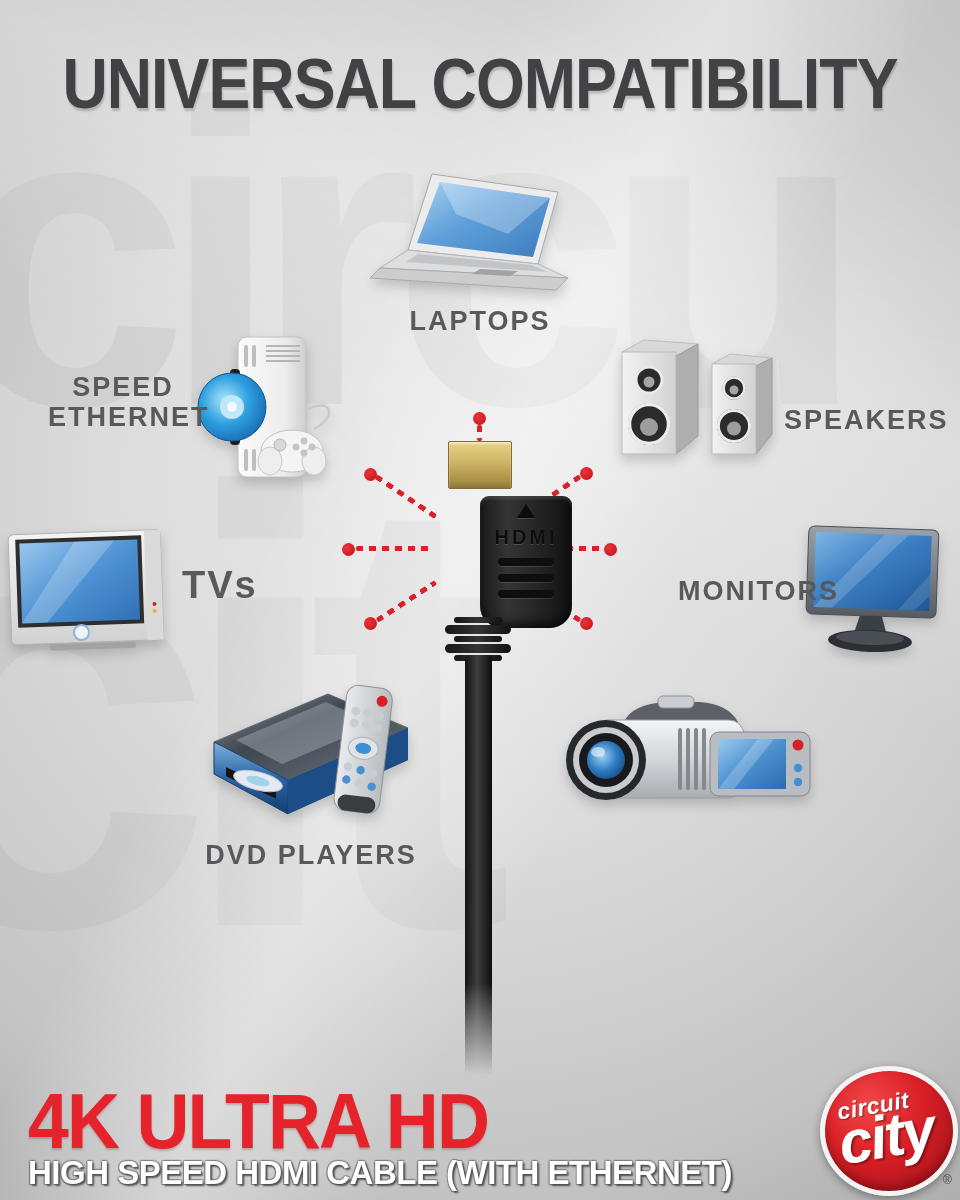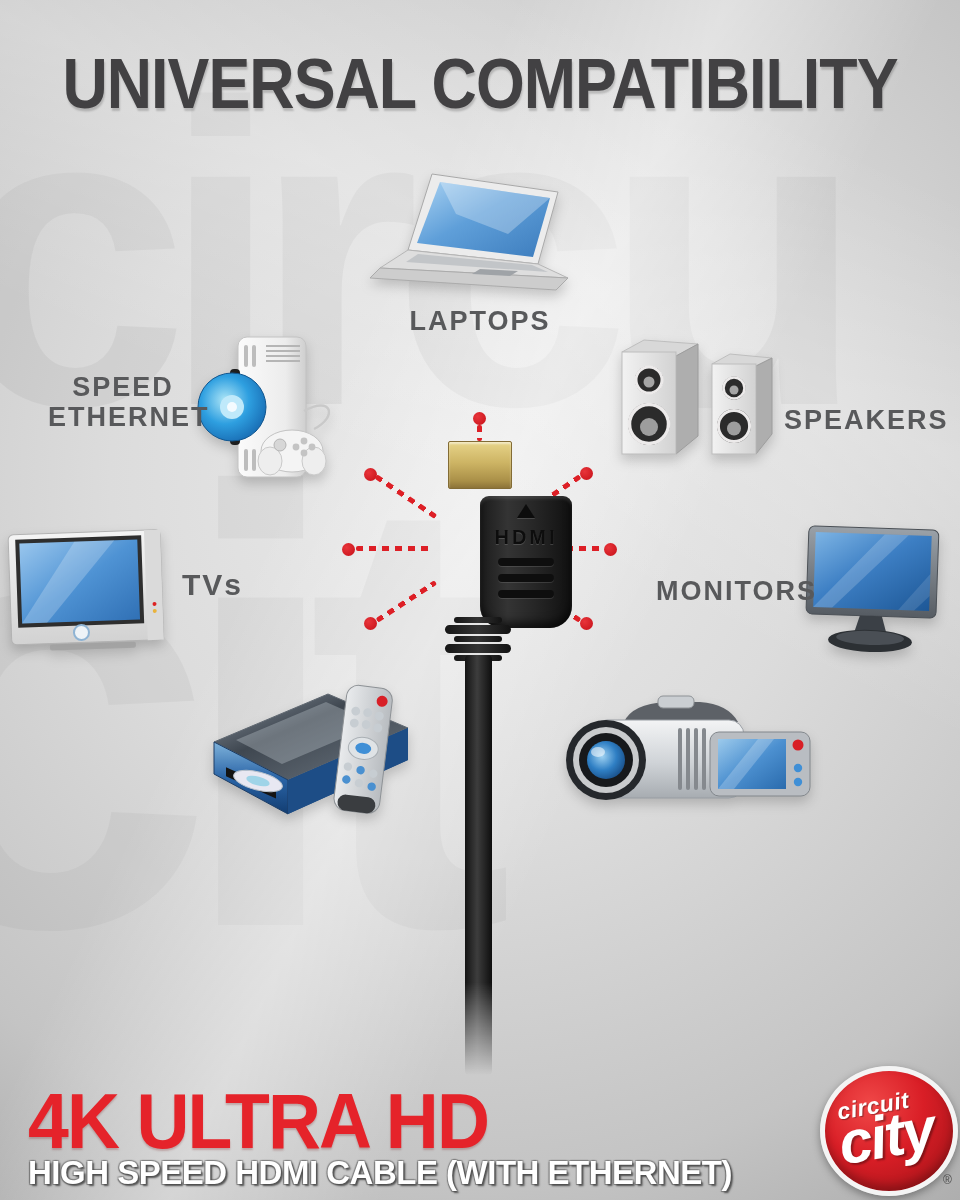--- a/index.html
+++ b/index.html
@@ -201,21 +201,21 @@
         <rect x="140" y="6" width="16" height="110" fill="#dadada"></rect>
         <circle cx="148" cy="80" r="2" fill="#d22"></circle>
           <circle cx="148" cy="87" r="2" fill="#e9b33c"></circle>
         <rect x="13" y="13" width="122" height="84" fill="url(#tvscr)" stroke="#2e2e2e" stroke-width="4"></rect>
         <polygon points="15,95 70,15 110,15 40,95" fill="#ffffff" opacity="0.22"></polygon>
         <circle cx="74" cy="106" r="7.5" fill="#eef3f7" stroke="#8fb4d4" stroke-width="2"></circle>
         <rect x="42" y="117" width="86" height="6" rx="2" fill="#9e9e9e" opacity="0.75"></rect>
       </g>
     </svg>
   </div>
-  <div class="dev-label" style="left:182px;top:570px;font-size:30px;">TVs</div>
+  <div class="dev-label" style="left:182px;top:570px;font-size:38px;">TVs</div>
 
   <div class="icon-box" style="left:803px;top:524px;width:140px;height:134px;">
     <svg width="140" height="134" viewBox="0 0 140 134">
       <defs>
         <linearGradient id="monscr" x1="0" y1="0" x2="1" y2="1">
           <stop offset="0" stop-color="#7db4e4"></stop>
             <stop offset="0.45" stop-color="#3d7fc4"></stop>
             <stop offset="1" stop-color="#1d5796"></stop>
         </linearGradient>
         <linearGradient id="mongrad" x1="0" y1="0" x2="0" y2="1">
@@ -227,21 +227,21 @@
         <rect x="4" y="4" width="130" height="88" rx="6" fill="url(#mongrad)" stroke="#4b5056"></rect>
         <rect x="11" y="10" width="116" height="75" fill="url(#monscr)"></rect>
         <polygon points="11,85 80,10 104,10 30,85" fill="#ffffff" opacity="0.18"></polygon>
         <polygon points="96,85 127,48 127,70 112,85" fill="#ffffff" opacity="0.12"></polygon>
         <path d="M58,92 L80,92 L86,112 L52,112 Z" fill="#3b4046"></path>
         <ellipse cx="69" cy="117" rx="42" ry="11" fill="#2c3034"></ellipse>
         <ellipse cx="69" cy="114" rx="34" ry="7" fill="#4a4f55"></ellipse>
       </g>
     </svg>
   </div>
-  <div class="dev-label" style="left:656px;top:576px;">MONITORS</div>
+  <div class="dev-label" style="left:678px;top:576px;">MONITORS</div>
 
   <div class="icon-box" style="left:196px;top:680px;width:232px;height:155px;">
     <svg width="232" height="155" viewBox="0 0 232 155">
       <defs>
         <linearGradient id="dvdtop" x1="0" y1="0" x2="1" y2="1">
           <stop offset="0" stop-color="#8d97a3"></stop>
             <stop offset="0.4" stop-color="#3f4750"></stop>
             <stop offset="1" stop-color="#6b7580"></stop>
         </linearGradient>
         <linearGradient id="dvdfront" x1="0" y1="0" x2="0" y2="1">
@@ -280,20 +280,21 @@
         <ellipse cx="23" cy="62" rx="8" ry="5.5" fill="#3f8fd6"></ellipse>
         <circle cx="10" cy="82" r="4.2" fill="#c7cdd2"></circle>
           <circle cx="23" cy="84" r="4.2" fill="#4a90d0"></circle>
           <circle cx="36" cy="86" r="4.2" fill="#c7cdd2"></circle>
         <circle cx="10" cy="95" r="4.2" fill="#4a90d0"></circle>
           <circle cx="23" cy="97" r="4.2" fill="#c7cdd2"></circle>
           <circle cx="36" cy="99" r="4.2" fill="#4a90d0"></circle>
       </g>
     </svg>
   </div>
+  <div class="dev-label ta-c" style="left:196px;top:840px;width:230px;">DVD PLAYERS</div>
 
   <div class="icon-box" style="left:560px;top:692px;width:258px;height:142px;">
     <svg width="258" height="142" viewBox="0 0 258 142">
       <defs>
         <linearGradient id="camgrad" x1="0" y1="0" x2="0" y2="1">
           <stop offset="0" stop-color="#f3f4f5"></stop>
             <stop offset="0.55" stop-color="#cfd3d7"></stop>
             <stop offset="1" stop-color="#a7acb1"></stop>
         </linearGradient>
         <linearGradient id="camscr" x1="0" y1="0" x2="1" y2="1">

